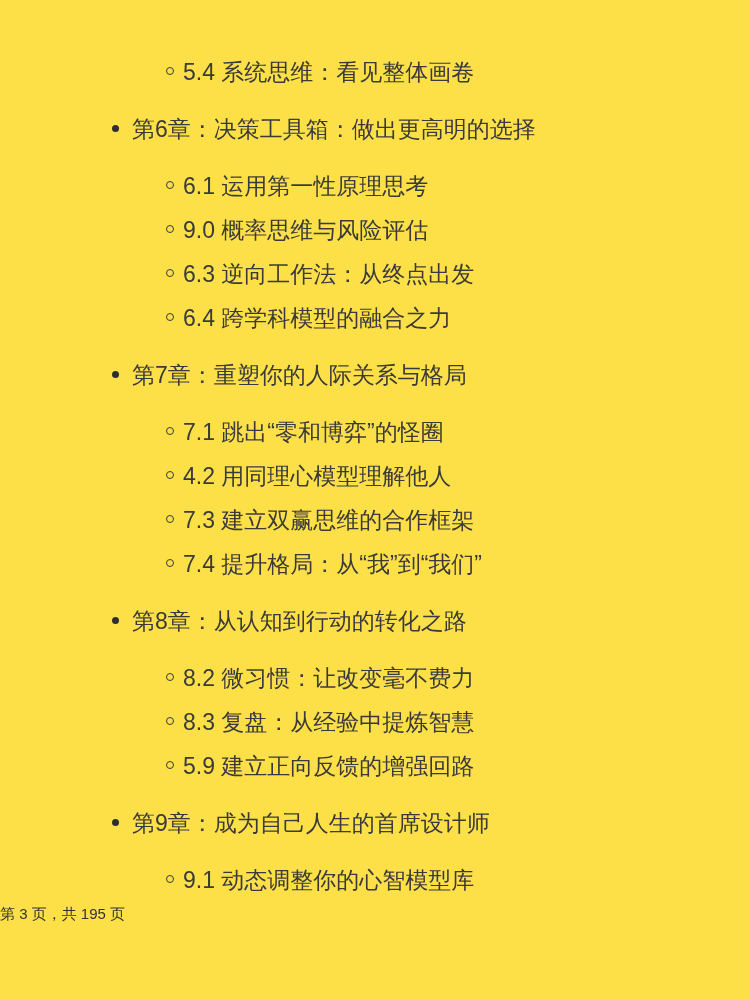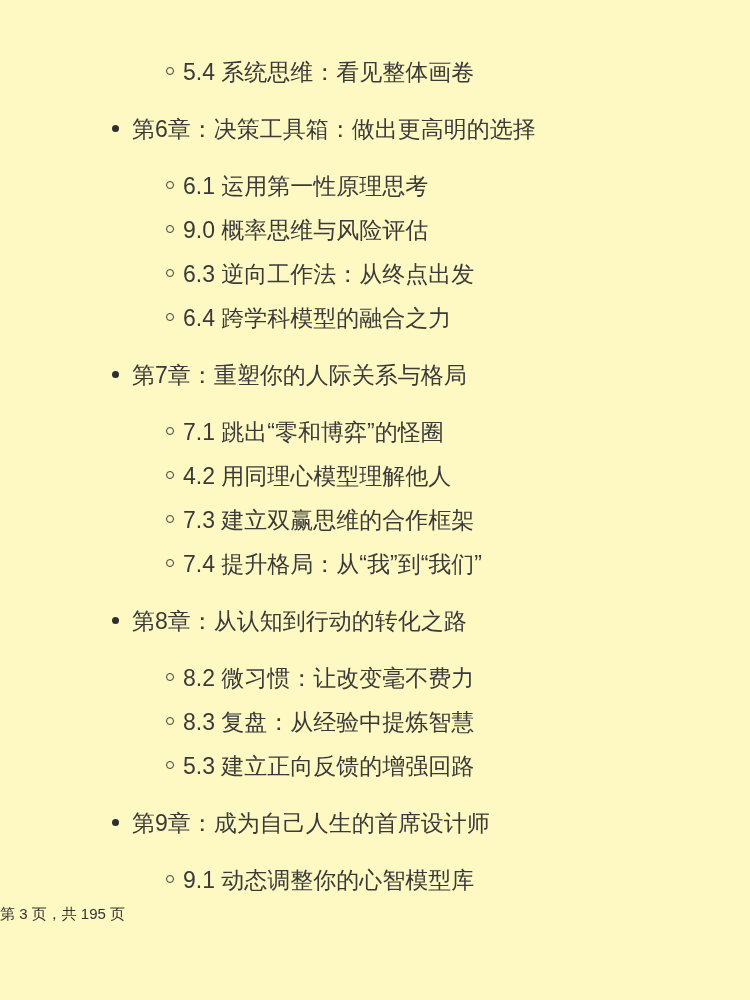--- a/index.html
+++ b/index.html
@@ -2,21 +2,21 @@
 <html lang="zh"><head>
 <meta charset="utf-8">
 <style>
   * { margin: 0; padding: 0; box-sizing: border-box; }
   html, body { width: 750px; background: #ffffff; }
   body { font-family: "Liberation Sans", "DejaVu Sans", sans-serif; }
   .page {
     position: relative;
     width: 750px;
     height: 1000px;
-    background: #fef9c3;
+    background: #fde047;
     overflow: hidden;
   }
   .toc {
     padding-top: 55px;
     color: #3a3a3a;
   }
   .row {
     position: relative;
     font-size: 23px;
     line-height: 34px;
@@ -129,21 +129,21 @@
       <span class="text">8.2 微习惯：让改变毫不费力</span>
     </div>
 
     <div class="row row-section">
       <span class="bullet circle"></span>
       <span class="text">8.3 复盘：从经验中提炼智慧</span>
     </div>
 
     <div class="row row-section">
       <span class="bullet circle"></span>
-      <span class="text">5.3 建立正向反馈的增强回路</span>
+      <span class="text">5.9 建立正向反馈的增强回路</span>
     </div>
 
     <div class="row row-chapter">
       <span class="bullet disc"></span>
       <span class="text">第9章：成为自己人生的首席设计师</span>
     </div>
 
     <div class="row row-section">
       <span class="bullet circle"></span>
       <span class="text">9.1 动态调整你的心智模型库</span>

